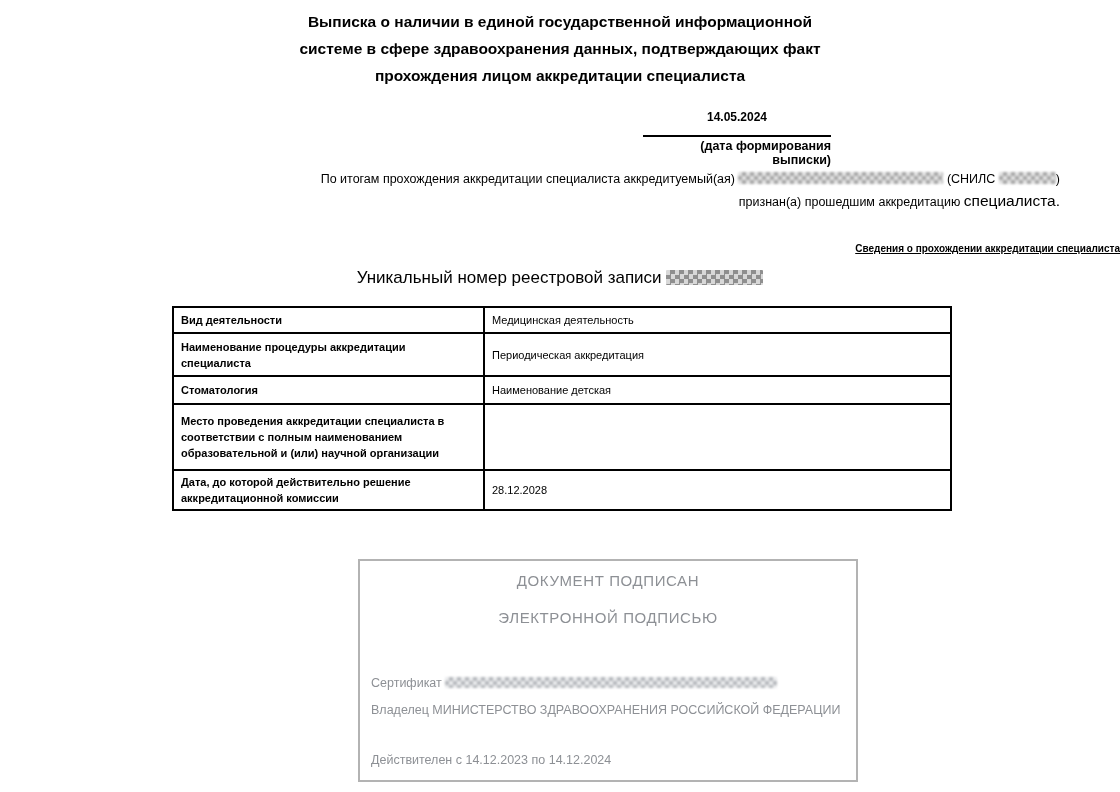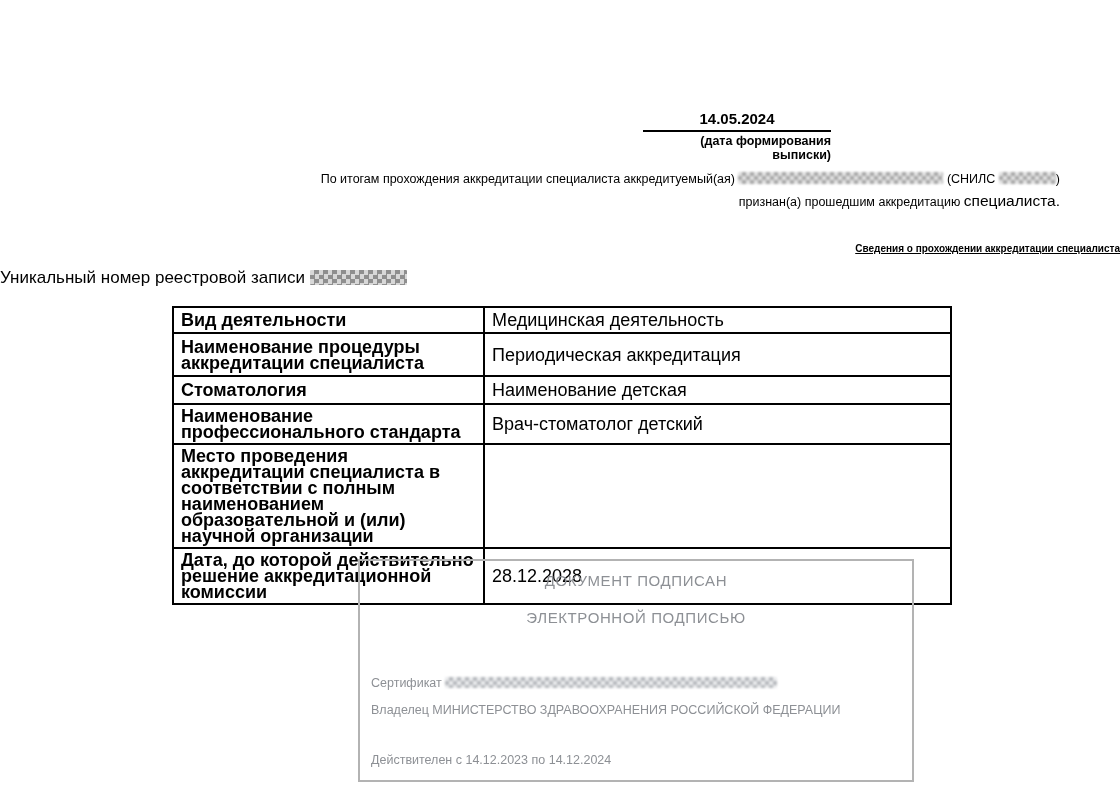--- a/index.html
+++ b/index.html
@@ -23,23 +23,23 @@
     white-space: pre-line;
   }
 
   
   .date-block {
     position: absolute;
     top: 110px; left: 643px; width: 188px;
     text-align: center;
   }
   .date-value {
-    font-size: 15px;
-    font-weight: bold;
-    padding-bottom: 3px;
+    font-size: 12px;
+    font-weight: bold;
+    padding-bottom: 11px;
     border-bottom: 2px solid #000;
     text-align: center;
   }
   .date-caption {
     font-size: 12.5px;
     font-weight: bold;
     padding-top: 2px;
     text-align: right;
   }
 
@@ -85,50 +85,51 @@
     text-align: right;
     font-size: 10px;
     font-weight: bold;
     text-decoration: underline;
   }
 
   
   .registry-line {
     position: absolute;
     top: 268px; left: 0; right: 0;
+    text-align: center;
     font-size: 17px;
   }
 
   
   .acc-table {
     position: absolute;
     top: 306px; left: 172px;
     width: 780px;
     border-collapse: collapse;
-    font-size: 18px;
+    font-size: 11px;
   }
   .acc-table td {
     border: 2px solid #000;
     vertical-align: middle;
     padding: 3px 8px 3px 7px;
     line-height: 16px;
   }
   .acc-table td.lbl { width: 311px; font-weight: bold; }
   .r1 td { height: 26px; }
   .r2 td { height: 43px; }
   .r3 td { height: 28px; }
   .r4 td { height: 28px; }
   .r5 td { height: 66px; }
   .r6 td { height: 40px; }
 
   
   .sign-box {
     position: absolute;
     top: 559px; left: 358px;
-    width: 556px; height: 223px;
+    width: 500px; height: 223px;
     border: 2px solid #b3b3b3;
     color: #8d9095;
   }
   .sign-title {
     position: absolute; left: 0; right: 0;
     text-align: center;
     font-size: 15px;
     letter-spacing: 0.6px;
   }
   .sign-title.t1 { top: 11px; }
@@ -140,20 +141,23 @@
   }
   .sign-cert { top: 114px; }
   .sign-owner { top: 141px; }
   .sign-valid { top: 191px; }
 </style>
 </head>
 <body>
 
 <div class="page">
 
+  <div class="doc-title">Выписка о наличии в единой государственной информационной
+системе в сфере здравоохранения данных, подтверждающих факт
+прохождения лицом аккредитации специалиста</div>
 
   <div class="date-block">
     <div class="date-value">14.05.2024</div>
     <div class="date-caption">(дата формирования выписки)</div>
   </div>
 
   <div class="intro">
     <span>По итогам прохождения аккредитации специалиста аккредитуемый(ая)</span>
     <span class="px px-name"></span>
     <span>(СНИЛС</span>
@@ -176,24 +180,20 @@
         <td class="lbl">Вид деятельности</td>
         <td class="val">Медицинская деятельность</td>
       </tr>
       <tr class="r2">
         <td class="lbl">Наименование процедуры аккредитации специалиста</td>
         <td class="val">Периодическая аккредитация</td>
       </tr>
       <tr class="r3">
         <td class="lbl">Стоматология</td>
         <td class="val">Наименование детская</td>
-      </tr>
-      <tr class="r4">
-        <td class="lbl">Наименование профессионального стандарта</td>
-        <td class="val">Врач-стоматолог детский</td>
       </tr>
       <tr class="r5">
         <td class="lbl">Место проведения аккредитации специалиста в соответствии с полным наименованием образовательной и (или) научной организации</td>
         <td class="val"></td>
       </tr>
       <tr class="r6">
         <td class="lbl">Дата, до которой действительно решение аккредитационной комиссии</td>
         <td class="val">28.12.2028</td>
       </tr>
     </tbody>

